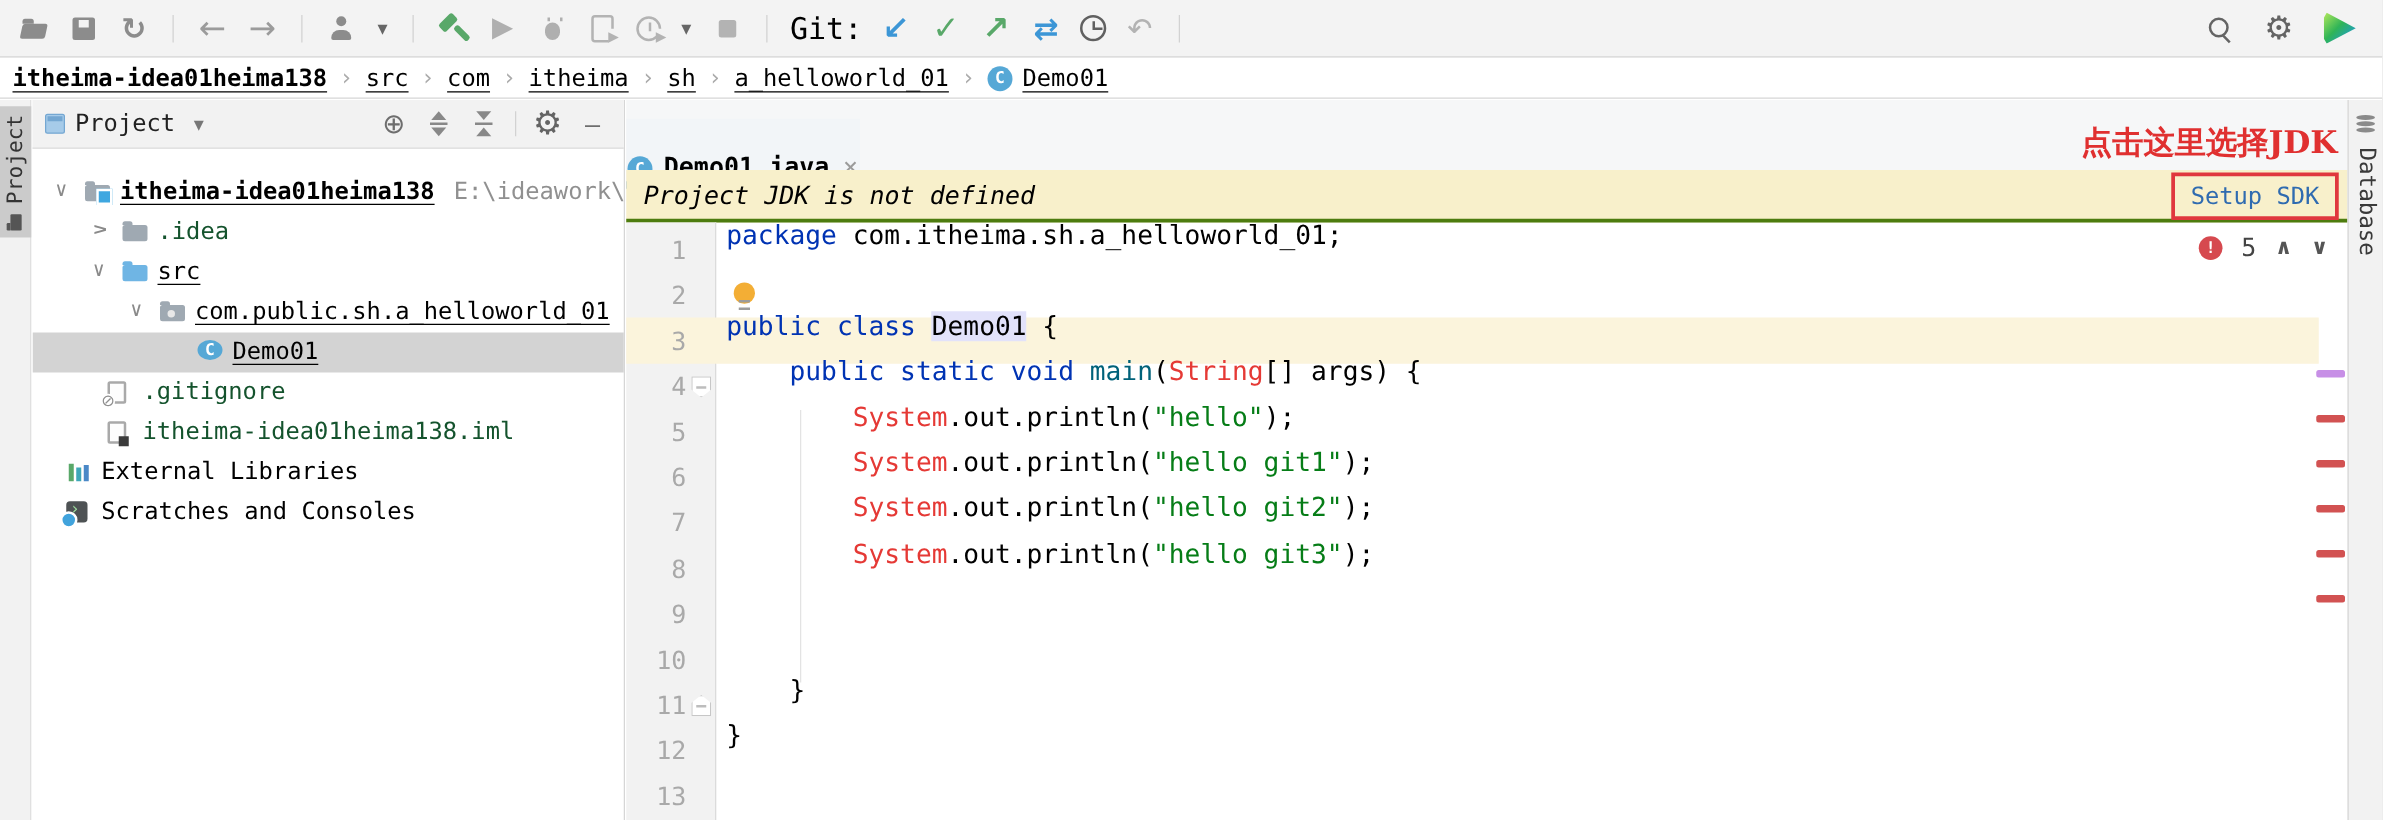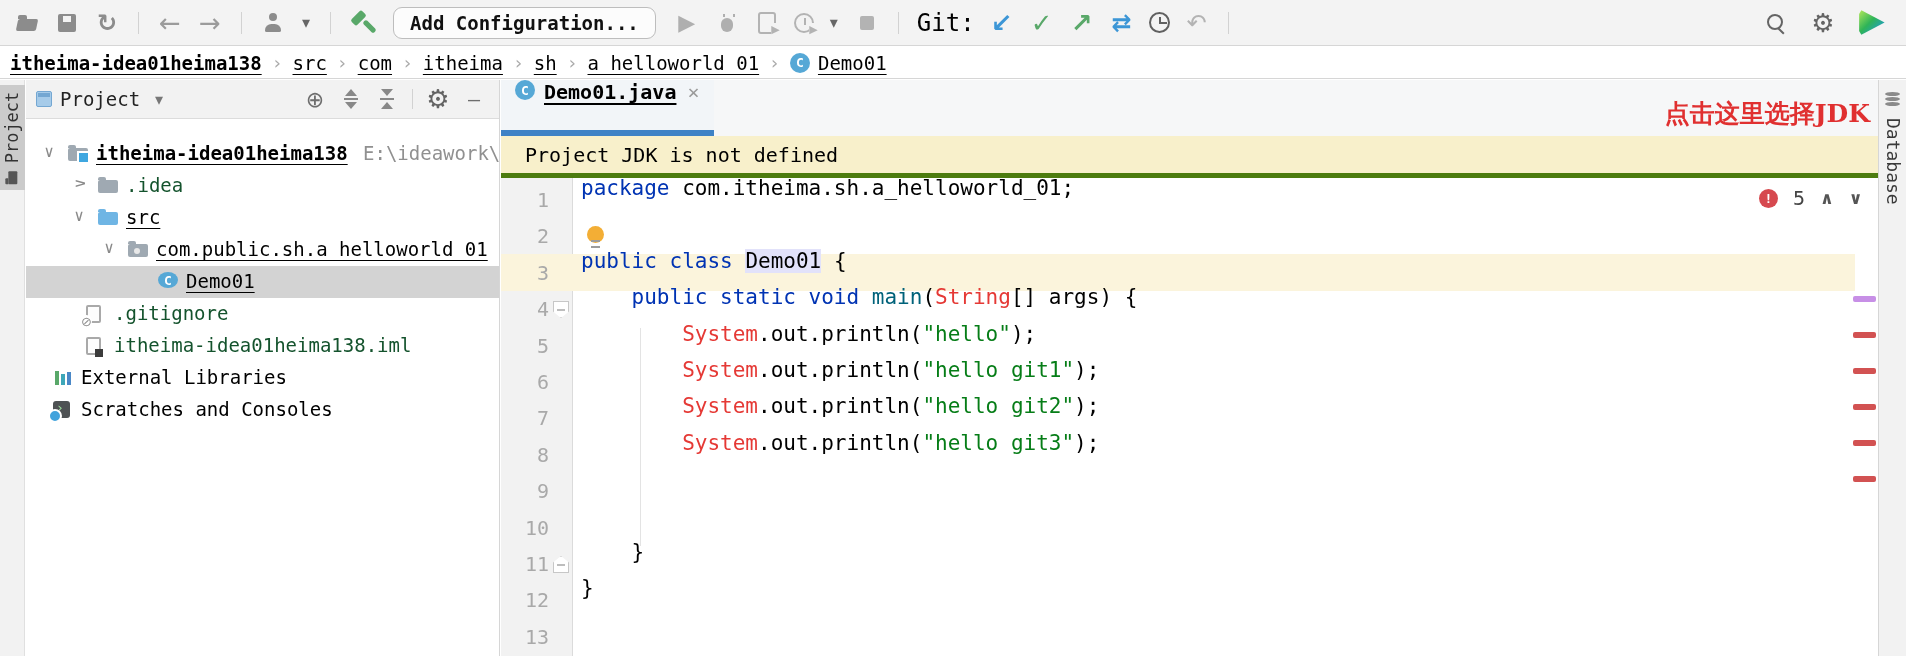--- a/index.html
+++ b/index.html
@@ -114,28 +114,28 @@
            linear-gradient(#3EA7B8,#3EA7B8) 8px 5px/4px 11px no-repeat,
            linear-gradient(#4A88C7,#4A88C7) 14px 3px/4px 13px no-repeat;height:18px;margin-top:-1px;}
   .ti-scratch{width:17px;height:17px;background:#4E5254;border-radius:3px;margin-top:-1px;}
   .ti-scratch::before{content:"›";color:#9FE09F;font-size:13px;position:absolute;left:3px;top:-1px;}
   .ti-scratch::after{content:"";position:absolute;bottom:-5px;left:-5px;width:10px;height:10px;background:#41A3DC;border:2px solid #fff;border-radius:50%;}
   .ti.class-icon{top:6px;}
 
   
   .editor{position:absolute;left:501px;top:80px;width:1377px;height:576px;background:#fff;}
   .tabbar{position:absolute;left:0;top:0;width:100%;height:56px;background:#F6F7F8;}
-  .tab{position:absolute;left:0;top:0;height:56px;display:flex;align-items:flex-start;gap:9px;padding:0 14px;
+  .tab{position:absolute;left:0;top:15px;height:56px;display:flex;align-items:flex-end;gap:9px;padding:0 1px;
     background:#F2F5F8;border-bottom:6px solid #3E82C6;font-size:20px;}
   .tab-label{font-weight:bold;}
   .tab-close{color:#9B9B9B;font-size:20px;margin-left:2px;}
   .annotation-text{position:absolute;top:17px;right:8px;color:#E03030;font-weight:bold;font-size:25px;
     font-family:"DejaVu Serif",serif;white-space:nowrap;}
-  .banner{position:absolute;left:0;top:56px;width:100%;height:42px;background:#F8F0CB;border-bottom:5px solid #4d7c0f;
-    display:flex;align-items:center;padding-left:24px;font-size:20px;}
+  .banner{position:absolute;left:0;top:56px;width:100%;height:42px;background:#F8F0CB;border-bottom:3px solid #4d7c0f;
+    display:flex;align-items:center;padding-left:14px;font-size:20px;font-style:italic;}
   .annotation-box{position:absolute;left:1236px;top:58px;width:134px;height:38px;border:3px solid #E0383E;z-index:5;
     display:flex;align-items:center;justify-content:center;}
   .banner-action{color:#2F6BB0;font-size:19px;white-space:pre;}
 
   .gutter{position:absolute;left:0;top:98px;width:72px;height:478px;background:#F2F2F2;border-right:1px solid #DBDBDB;}
   .caret-row{position:absolute;left:0;top:174px;width:1354px;height:37px;background:#FBF4DC;}
   .gutter-numbers{position:absolute;left:0;top:102px;width:48px;text-align:right;}
   .gutter-numbers div{height:36.4px;line-height:36.4px;font-size:20px;color:#A9A9A9;}
   .code{position:absolute;left:80px;top:90px;}
   .code-line{height:36.4px;line-height:36.4px;font-size:21px;white-space:pre;}
@@ -182,21 +182,20 @@
         <span class="tb-icon ic-save-all"></span>
         <span class="tb-icon ic-sync"></span>
         <span class="tb-sep"></span>
         <span class="tb-icon ic-back"></span>
         <span class="tb-icon ic-forward"></span>
         <span class="tb-sep"></span>
         <span class="tb-icon ic-user"></span>
         <span class="tb-icon ic-dropdown-caret"></span>
         <span class="tb-sep"></span>
         <span class="tb-icon ic-build-hammer"></span>
-        <div class="tb-button">Add Configuration...</div>
         <span class="tb-icon ic-run"></span>
         <span class="tb-icon ic-debug"></span>
         <span class="tb-icon ic-run-anything"></span>
         <span class="tb-icon ic-profiler"></span>
         <span class="tb-icon ic-dropdown-caret"></span>
         <span class="tb-icon ic-stop"></span>
         <span class="tb-sep"></span>
         <span class="tb-label">Git:</span>
         <span class="tb-icon ic-git-update"></span>
         <span class="tb-icon ic-git-commit"></span>
@@ -303,20 +302,23 @@
       <div class="tab">
         <span class="class-icon"></span>
         <span class="tab-label squiggle">Demo01.java</span>
         <span class="tab-close">×</span>
       </div>
       <div class="annotation-text">点击这里选择JDK</div>
     </div>
 
     <div class="banner">
       <span>Project JDK is not defined</span>
+    </div>
+    <div class="annotation-box">
+      <span class="banner-action">Setup SDK</span>
     </div>
 
     <div class="gutter"></div>
     <div class="caret-row"></div>
     <div class="gutter-numbers" id="gutter-numbers">
         <div>1</div>
         <div>2</div>
         <div>3</div>
         <div>4</div>
         <div>5</div>

